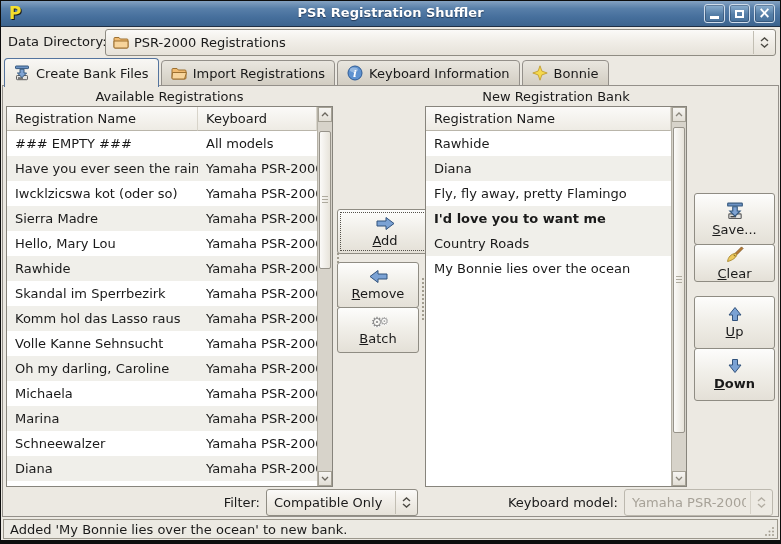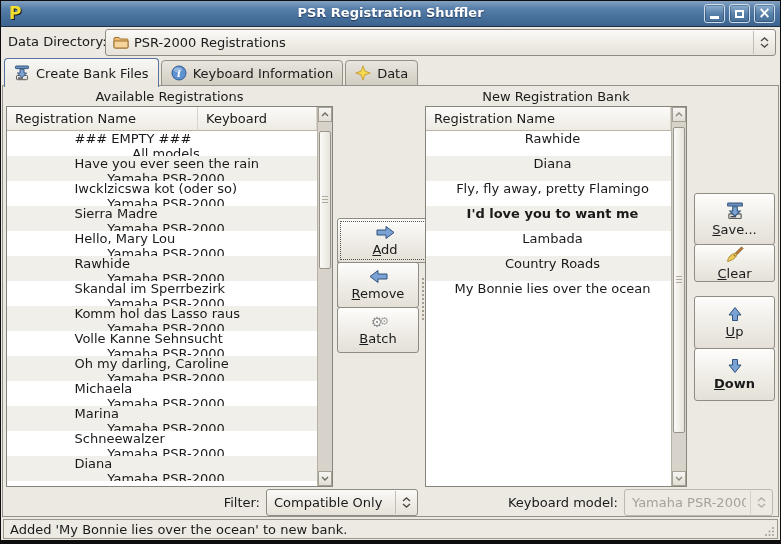--- a/index.html
+++ b/index.html
@@ -58,21 +58,21 @@
   .sec-title{ position:absolute; top:89px; height:16px; text-align:center; }
   
   .listframe{ position:absolute; top:106px; height:381px; background:#fff;
     border:1px solid #87847c; }
   .thead{ position:absolute; left:0; top:0; right:15px; height:24px; display:flex; }
   .hcell{ height:24px; line-height:23px; padding-left:8px;
     background:linear-gradient(#fbfaf8,#eeebe4);
     border-right:1px solid #d8d4ca; border-bottom:1px solid #b9b5aa;
     white-space:nowrap; overflow:hidden; }
   .tbody{ position:absolute; left:0; top:24px; right:15px; bottom:0; overflow:hidden; }
-  .trow{ display:flex; height:25px; align-items:center; background:#fff;flex-direction:column; }
+  .trow{ display:flex; height:25px; align-items:center; background:#fff; }
   .trow.alt{ background:#f0efea; }
   .cell{ white-space:nowrap; overflow:hidden; padding-left:8px; }
   
   .scrollbar{ position:absolute; right:0; top:0; bottom:0; width:15px;
     background:#d7d3ca; border-left:1px solid #b5b1a6; }
   .stepper{ position:absolute; left:0; width:14px; height:15px;
     background:linear-gradient(#f6f5f2,#e2ded5); border:1px solid #a5a195;
     display:flex; align-items:center; justify-content:center; }
   .stepper.up{ top:0; } .stepper.down{ bottom:0; }
   .sthumb{ position:absolute; left:1px; width:12px;
@@ -150,35 +150,44 @@
             <rect x="1.5" y="1" width="13" height="2.6" rx="0.6" fill="#6d93c4" stroke="#35597f"></rect>
             <rect x="2.5" y="10.5" width="11" height="4.2" rx="0.8" fill="#e3e3e1" stroke="#5c5c5c"></rect>
             <rect x="4" y="12.4" width="5" height="1.3" fill="#454545"></rect>
             <path d="M6 4.2 h4 v3.8 h2.6 L8 12.6 3.4 8 H6 Z" fill="#7fa3d3" stroke="#35597f"></path>
           </svg>
       </span>
       <span>Create Bank Files</span>
     </div>
     <div class="tab">
       <span class="ic">
+        <svg width="16" height="13" viewBox="0 0 16 13">
+            <path d="M1 2.5 q0-1 1-1 h4 l1.3 1.5 H14 q1 0 1 1 V11 q0 1-1 1 H2 q-1 0-1-1 Z" fill="#f0ba70" stroke="#9d7030"></path>
+            <path d="M1.5 5.5 H15.5 L13.5 12 H2 q-1 0-1-1 Z" fill="#f7d49b" stroke="#9d7030"></path>
+          </svg>
+      </span>
+      <span>Import Registrations</span>
+    </div>
+    <div class="tab">
+      <span class="ic">
         <svg width="16" height="16" viewBox="0 0 16 16">
             <circle cx="8" cy="8" r="7" fill="#5e92d0" stroke="#2f5c96"></circle>
             <ellipse cx="6.8" cy="4.8" rx="4" ry="2.4" fill="rgba(255,255,255,0.35)"></ellipse>
             <text x="8" y="12" text-anchor="middle" font-family="DejaVu Serif, serif" font-style="italic" font-weight="bold" font-size="10" fill="#ffffff">i</text>
           </svg>
       </span>
       <span>Keyboard Information</span>
     </div>
     <div class="tab">
       <span class="ic">
         <svg width="16" height="16" viewBox="0 0 16 16">
             <path d="M8 .8 L9.9 6.1 15.2 8 9.9 9.9 8 15.2 6.1 9.9 .8 8 6.1 6.1 Z" fill="#f5d94e" stroke="#bd9729" stroke-width="0.8"></path>
           </svg>
       </span>
-      <span>Data</span>
+      <span>Bonnie</span>
     </div>
   </div>
 
   <div class="page"></div>
 
   <div class="sec-title" style="left:6px; width:327px;">Available Registrations</div>
   <div class="sec-title" style="left:425px; width:262px;">New Registration Bank</div>
 
   <div class="listframe" style="left:6px; width:327px;">
     <div class="thead">
@@ -254,21 +263,21 @@
         <svg width="8" height="5" viewBox="0 0 8 5">
             <polyline points="1,1 4,4 7,1" fill="none" stroke="#6b675e" stroke-width="1.3"></polyline>
           </svg>
       </div>
     </div>
   </div>
 
   <div class="grip" style="left:336px; top:228px; height:102px;"></div>
   <div class="grip" style="left:421px; top:277px; height:44px;"></div>
 
-  <div class="btn focused" style="left:337px; top:218px; width:96px; height:45px;">
+  <div class="btn focused" style="left:337px; top:209px; width:96px; height:45px;">
     <span class="ic">
       <svg width="21" height="15" viewBox="0 0 21 15">
           <path d="M2 5 H11 V1.5 L19 7.5 11 13.5 V10 H2 Z" fill="#7ba2d4" stroke="#31527c"></path>
         </svg>
     </span>
     <span><u>A</u>dd</span>
   </div>
   <div class="btn" style="left:337px; top:262px; width:82px; height:46px;">
     <span class="ic">
       <svg width="21" height="15" viewBox="0 0 21 15">
@@ -294,23 +303,20 @@
           <span class="cell" style="flex: 1 1 0%;">Rawhide</span>
         </div>
         <div class="trow alt">
           <span class="cell" style="flex: 1 1 0%;">Diana</span>
         </div>
         <div class="trow">
           <span class="cell" style="flex: 1 1 0%;">Fly, fly away, pretty Flamingo</span>
         </div>
         <div class="trow alt">
           <span class="cell" style="flex: 1 1 0%; font-weight: bold;">I'd love you to want me</span>
-        </div>
-        <div class="trow">
-          <span class="cell" style="flex: 1 1 0%;">Lambada</span>
         </div>
         <div class="trow alt">
           <span class="cell" style="flex: 1 1 0%;">Country Roads</span>
         </div>
         <div class="trow">
           <span class="cell" style="flex: 1 1 0%;">My Bonnie lies over the ocean</span>
         </div>
       </div>
     <div class="scrollbar">
       <div class="stepper up">

